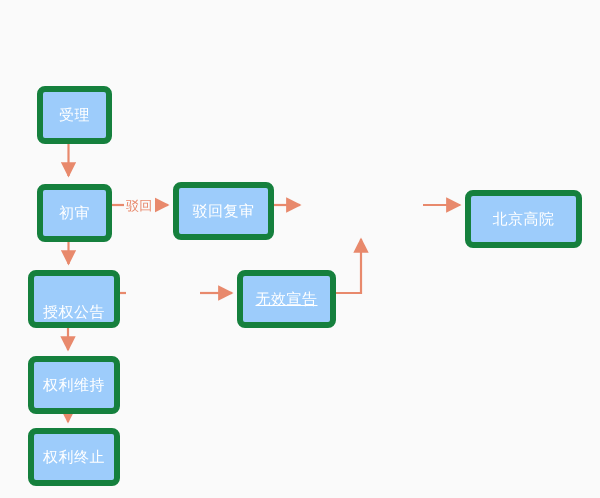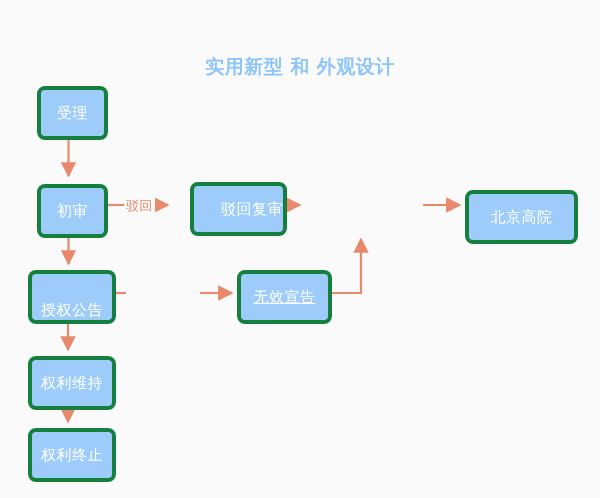--- a/index.html
+++ b/index.html
@@ -35,21 +35,21 @@
     font-size: 19px;
     font-weight: bold;
     color: #8DC5FA;
     letter-spacing: 0.5px;
     white-space: pre;
   }
 
   .node {
     position: absolute;
     background: #9DCCFB;
-    border: 4px solid #15803d;
+    border: 6px solid #15803d;
     border-radius: 8px;
     box-sizing: content-box;
     display: flex;
     align-items: center;
     justify-content: center;
     color: #FFFFFF;
     font-size: 15px;
     letter-spacing: 0.5px;
     white-space: nowrap;
     z-index: 3;
@@ -92,31 +92,30 @@
     <line x1="114" y1="293" x2="126" y2="293" stroke="#E8896C" stroke-width="2.2"></line>
     <line x1="200" y1="293" x2="232" y2="293" stroke="#E8896C" stroke-width="2.2" marker-end="url(#ah)"></line>
 
     <path d="M 330 293 L 361 293 L 361 239" fill="none" stroke="#E8896C" stroke-width="2.2" marker-end="url(#ah)"></path>
 
     <line x1="68" y1="321" x2="68" y2="350" stroke="#E8896C" stroke-width="2.2" marker-end="url(#ah)"></line>
 
     <line x1="68" y1="407" x2="68" y2="422" stroke="#E8896C" stroke-width="2.2" marker-end="url(#ah)"></line>
   </svg>
 
-  <div class="title">实用新型 和 外观设计</div>
 
   <div class="node" style="left:37px; top:86px; width:63px; height:46px;">
     <span>受理</span>
   </div>
 
   <div class="node" style="left:37px; top:184px; width:63px; height:46px;">
     <span>初审</span>
   </div>
 
-  <div class="node" style="left:190px; top:182px; width:89px; height:46px;justify-content:flex-end;">
+  <div class="node" style="left:173px; top:182px; width:89px; height:46px;">
     <span>驳回复审</span>
   </div>
 
 
   <div class="node" style="left:465px; top:190px; width:105px; height:46px;">
     <span>北京高院</span>
   </div>
 
   <div class="node" style="left:28px; top:270px; width:80px; height:46px;align-items:flex-end;">
     <span>授权公告</span>

